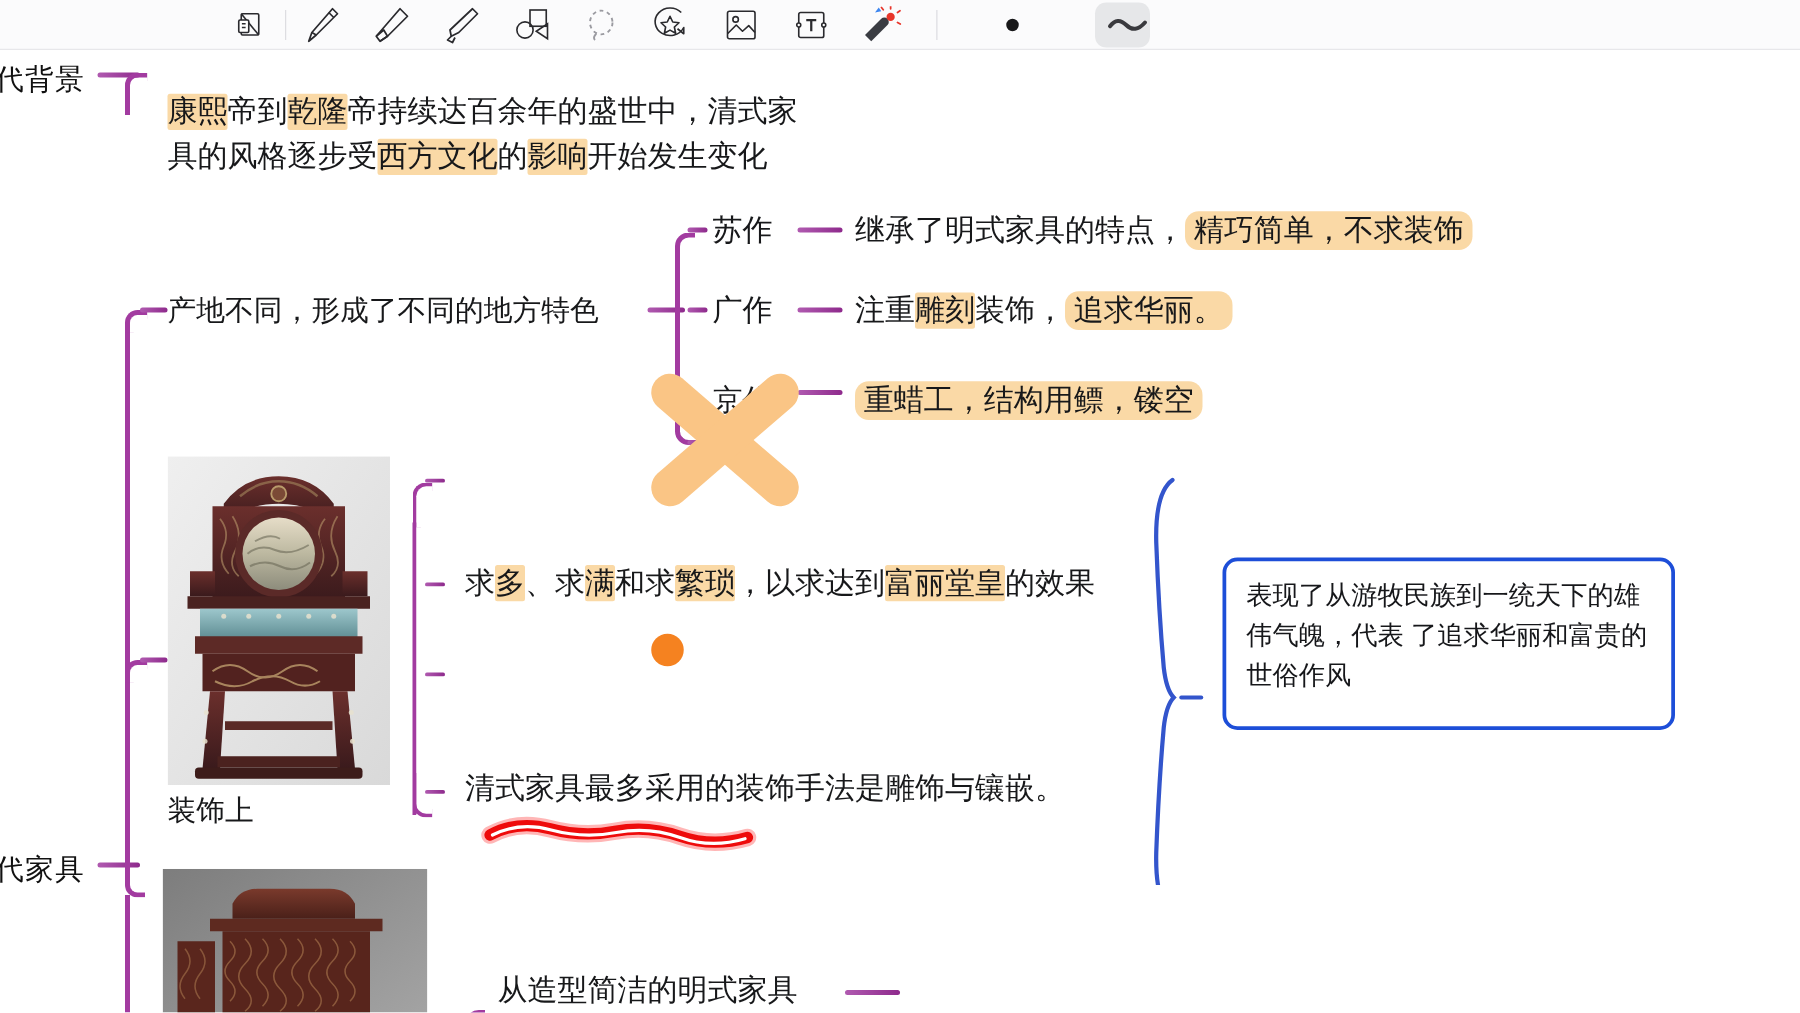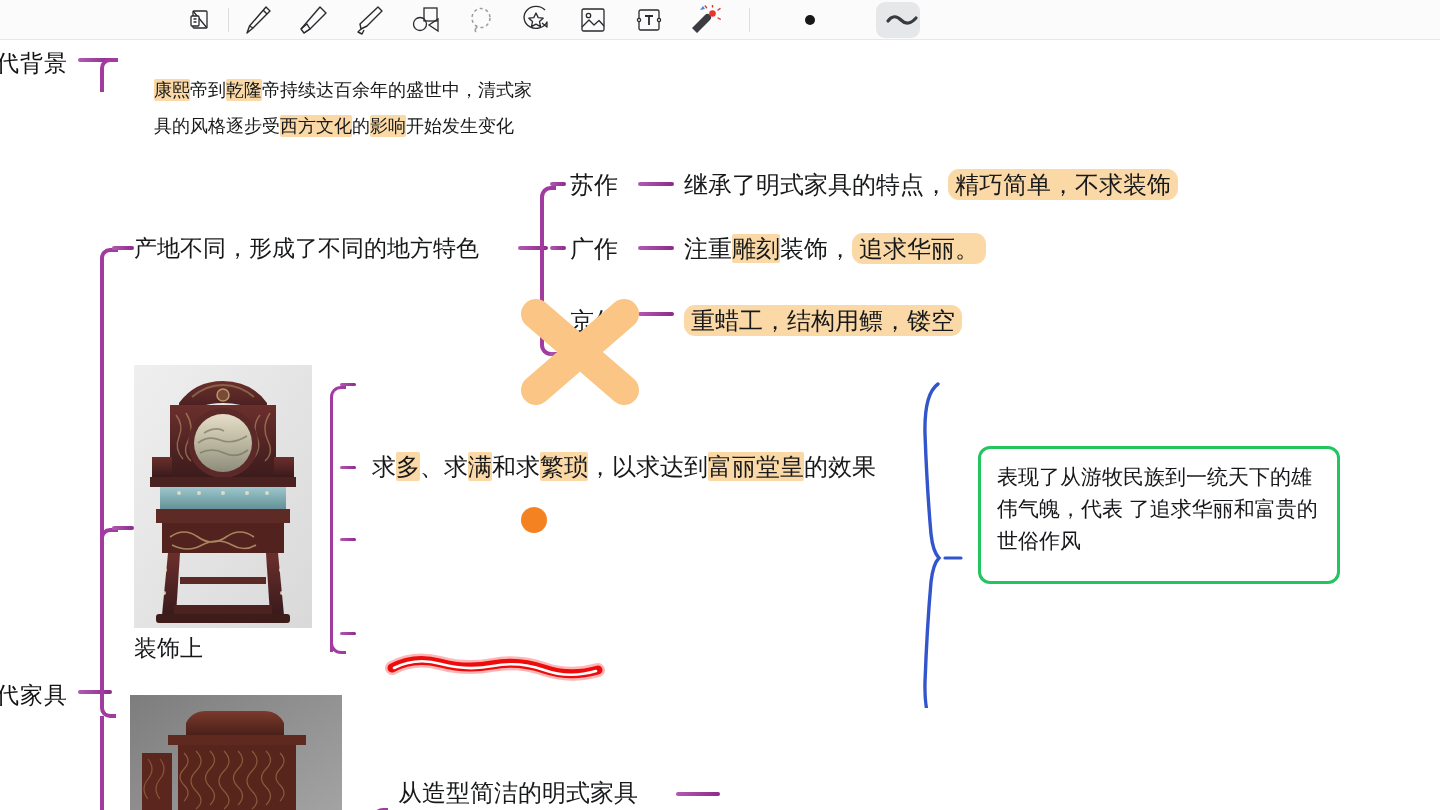--- a/index.html
+++ b/index.html
@@ -58,21 +58,21 @@
     position:absolute; height:4px; border-radius:2px;
     background:linear-gradient(90deg,#b05ab0,#8e2a8c);
   }
 
   
   .photo { position:absolute; overflow:hidden; }
 
   
   .bluebox {
     position:absolute;
-    border:3px solid #22c55e; border-radius:12px;
+    border:3px solid #1d4ed8; border-radius:12px;
     padding:12px 14px 14px 16px;
     font-size:21px; line-height:32px; color:#16171a;
   }
 
   
   .anno { position:absolute; pointer-events:none; }
 
   
   .assist {
     position:absolute; width:92px; height:92px; border-radius:22px;
@@ -236,21 +236,21 @@
     <div class="pline" style="left:100px; top:676px; width:4px; height:94px;"></div>
 
     <div class="pcorner" style="left:100px; top:208px; width:18px; height:18px;
          border-left-width:4px; border-top-width:4px; border-top-left-radius:10px;"></div>
     <div class="plinegrad" style="left:112px; top:206px; width:22px;"></div>
 
     <div class="pcorner" style="left:100px; top:488px; width:18px; height:18px;
          border-left-width:4px; border-top-width:4px; border-top-left-radius:10px;"></div>
     <div class="plinegrad" style="left:112px; top:486px; width:22px;"></div>
 
-    <div class="node wrap" style="left:134px; top:32px; width:560px; font-size:18px; line-height:36px;margin-left:20px;">
+    <div class="node wrap" style="left:134px; top:32px; width:560px; font-size:24px; line-height:36px;">
       <div>
         <span class="hl">康熙</span><span>帝到</span><span class="hl">乾隆</span><span>帝持续达百余年的盛世中，清式家</span>
       </div>
       <div>
         <span>具的风格逐步受</span><span class="hl">西方文化</span><span>的</span><span class="hl">影响</span><span>开始发生变化</span>
       </div>
     </div>
 
     <div class="node" style="left:134px; top:192px; font-size:23px;">产地不同，形成了不同的地方特色</div>
 
@@ -385,20 +385,23 @@
       <span>求</span><span class="hl">多</span><span>、求</span><span class="hl">满</span><span>和求</span><span class="hl">繁琐</span><span>，以求达到</span><span class="hl">富丽堂皇</span><span>的效果</span>
     </div>
 
     <div class="anno" style="left:520px; top:466px;">
       <svg width="30" height="30" viewBox="0 0 30 30">
           <circle cx="14" cy="14" r="13" fill="#f58220"></circle>
         </svg>
     </div>
 
 
+    <div class="node" style="left:372px; top:574px;">
+      <span>清式家具最多采用的装饰手法是雕饰与镶嵌。</span>
+    </div>
 
     <div class="anno" style="left:378px; top:600px;">
       <svg width="240" height="48" viewBox="0 0 240 48" fill="none">
         <g filter="none">
           <path d="M14 28 q22 -12 48 -5 q26 7 52 2 q26 -5 52 4 q26 9 54 1" stroke="#ff2d2d" stroke-width="14" stroke-linecap="round" stroke-linejoin="round" opacity=".35"></path>
           <path d="M14 28 q22 -12 48 -5 q26 7 52 2 q26 -5 52 4 q26 9 54 1" stroke="#ee0b0b" stroke-width="9" stroke-linecap="round" stroke-linejoin="round"></path>
           <path d="M16 28 q22 -11 47 -4 q26 7 52 2 q26 -5 51 4 q25 9 52 1" stroke="#ffffff" stroke-width="2.6" stroke-linecap="round" stroke-linejoin="round"></path>
         </g>
       </svg>
     </div>

